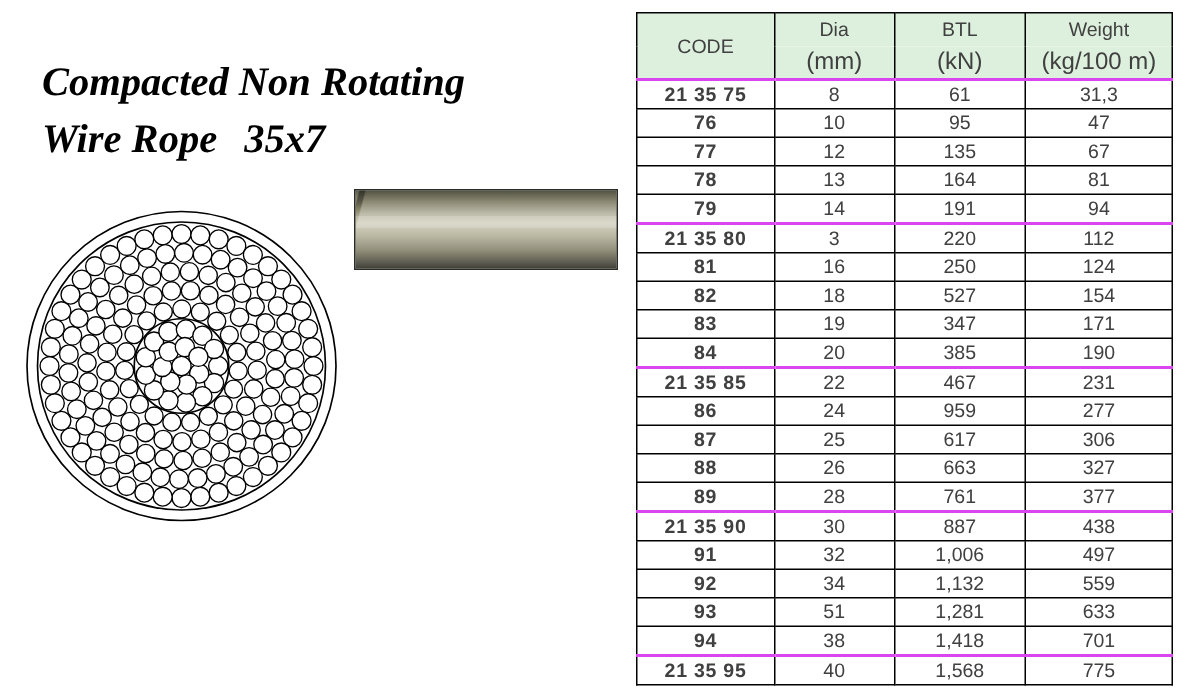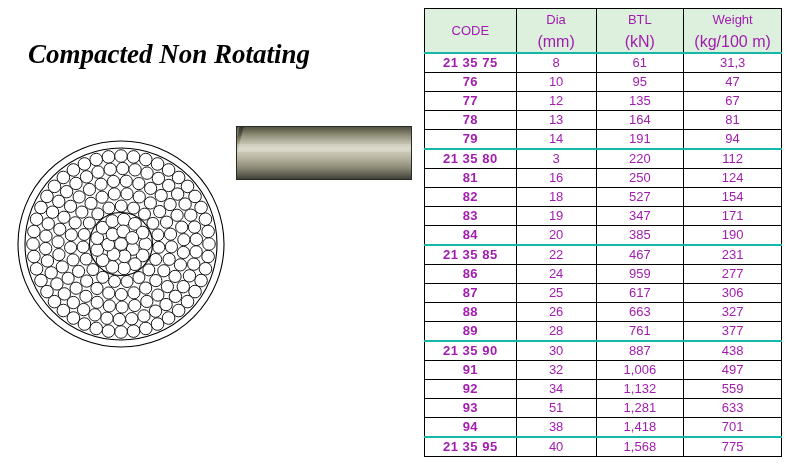--- a/index.html
+++ b/index.html
@@ -84,21 +84,21 @@
   #spec-table-wrap {
     position: absolute;
     left: 424px;
     top: 8px;
     width: 358px;
   }
   table.spec {
     border-collapse: collapse;
     width: 358px;
     font-size: 13px;
-    color: #a21caf;
+    color: #404040;
   }
   table.spec th, table.spec td {
     border: 1px solid #000000;
     text-align: center;
     padding: 0;
     height: 18px;
     line-height: 18px;
     font-weight: normal;
   }
   table.spec thead th {
@@ -120,36 +120,39 @@
   table.spec col.c-code { width: 92px; }
   table.spec col.c-dia  { width: 80px; }
   table.spec col.c-btl  { width: 88px; }
   table.spec col.c-wt   { width: 98px; }
 
   table.spec td.code {
     font-weight: bold;
     letter-spacing: 0.5px;
   }
   table.spec tr.group-start td {
-    border-top: 2px solid #14b8a6;
+    border-top: 2px solid #d946ef;
   }
   table.spec tr.group-start td.code {
     font-weight: bold;
   }
   table.spec tbody tr td {
     background: #ffffff;
   }
 </style>
 </head>
 <body>
 
 <div id="left-panel">
 
   <div id="product-title">
     <span>Compacted Non Rotating</span>
+    <span class="line2">
+      <span>Wire Rope</span><span class="spacer"></span><span>35x7</span>
+    </span>
   </div>
 
   <svg id="rope-cross-section" viewBox="0 0 210 218">
     <g fill="none" stroke="#000000" stroke-width="1.1">
 
       <circle cx="105" cy="109" r="103"></circle>
       <circle cx="105" cy="109" r="96"></circle>
     </g>
     <g id="wire-circles" fill="#ffffff" stroke="#000000" stroke-width="0.9">
         <circle cx="193.00" cy="109.00" r="6.30"></circle>

